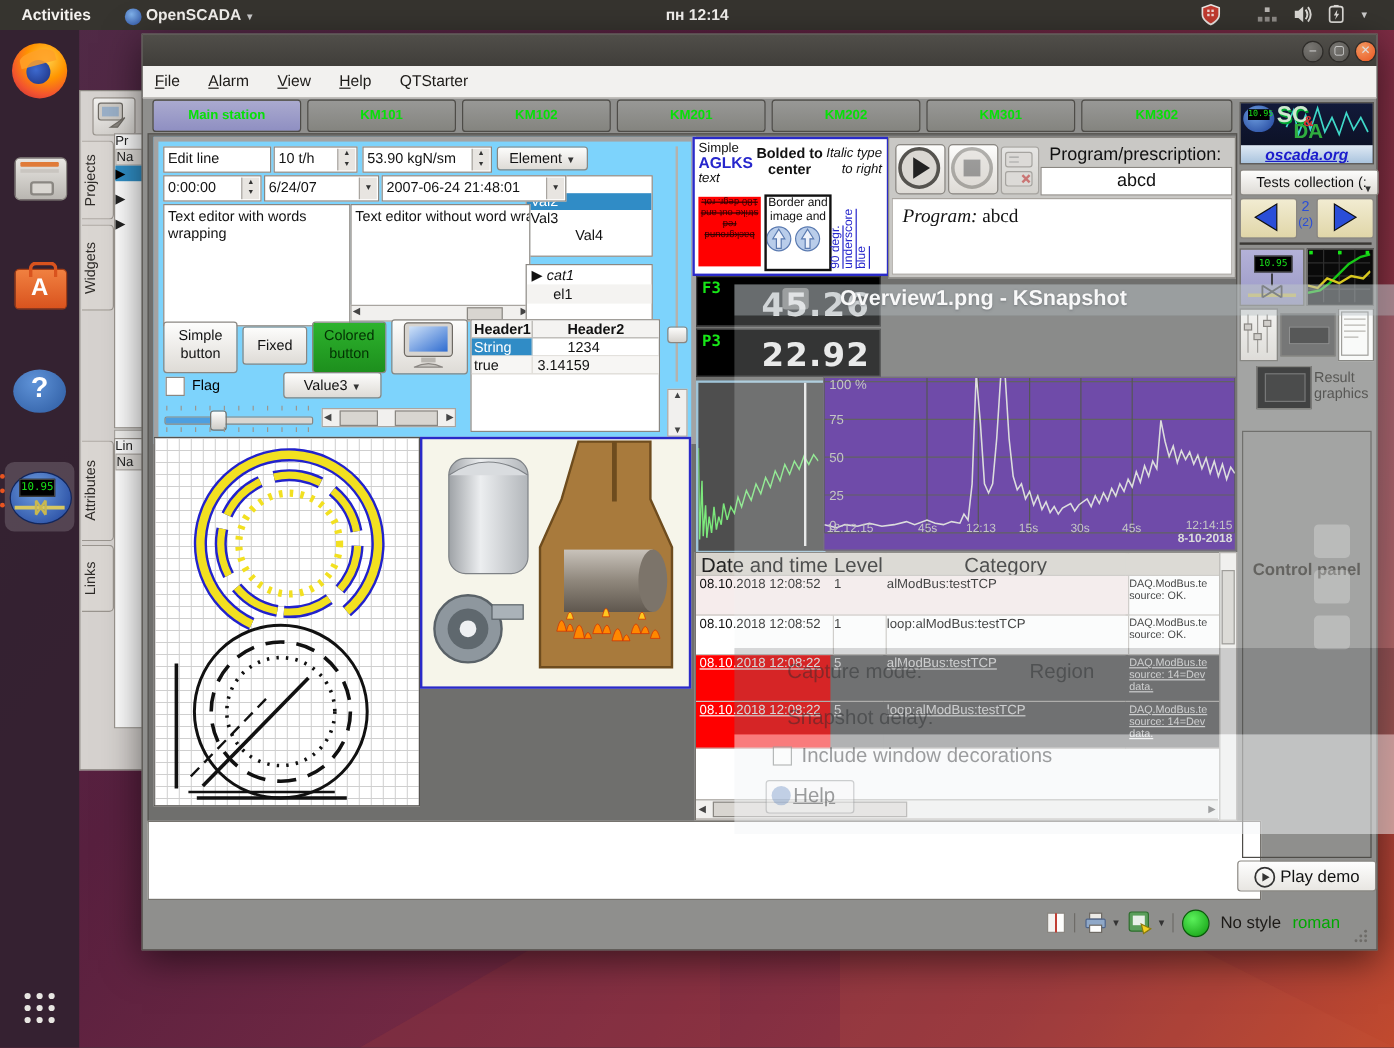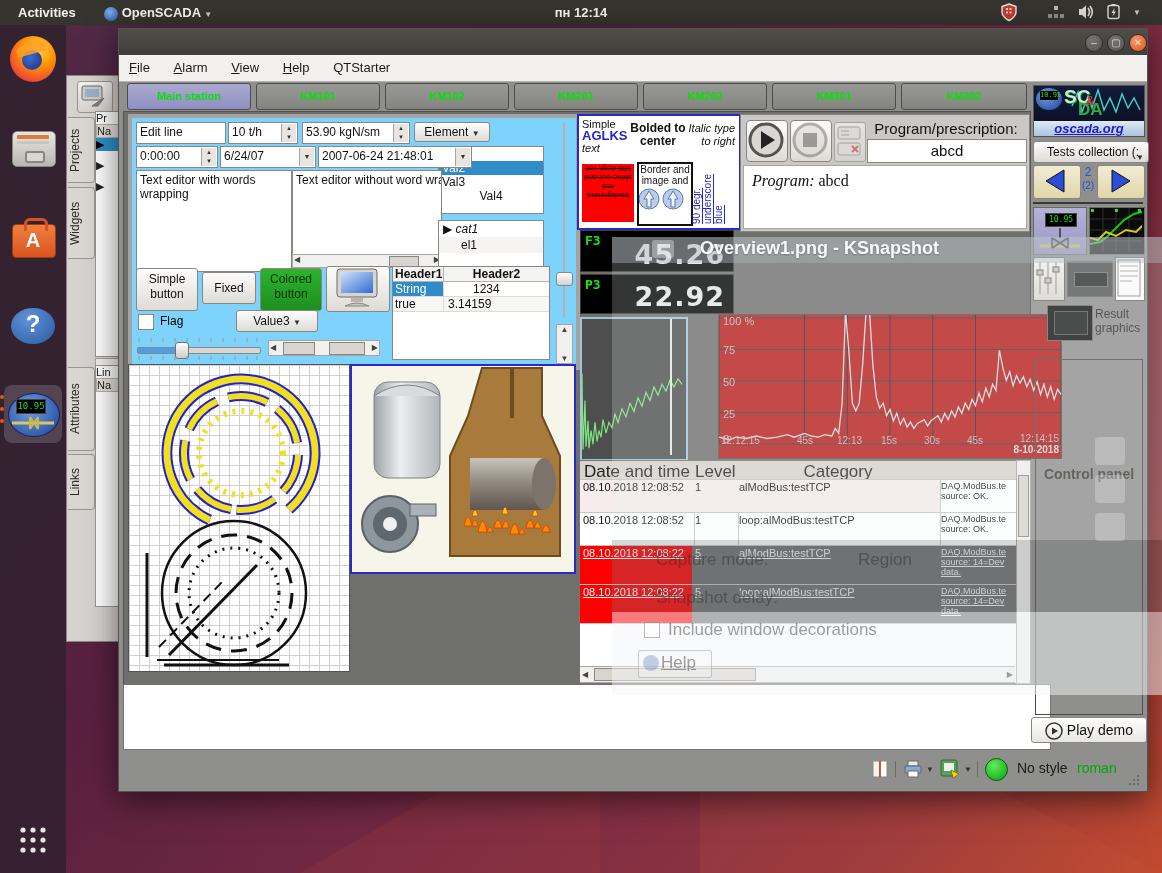--- a/index.html
+++ b/index.html
@@ -463,21 +463,21 @@
       </div>
     </div>
 
     <div class="abs" style="left:456px;top:205px;width:104px;height:140px;background:#4e4e4e;border:2px solid #9fc4d8;">
       <svg id="smalltrend-svg" width="100" height="136" viewBox="0 0 100 136" preserveAspectRatio="none">
           <polyline points="0.0,54.4 1.0,130.6 3.0,81.6 4.0,127.8 6.0,102.0 7.0,129.2 9.0,111.5 11.0,125.1 13.0,103.4 15.0,122.4 17.0,111.5 19.0,118.3 21.0,100.6 24.0,114.2 27.0,103.4 30.0,108.8 33.0,95.2 36.0,103.4 40.0,89.8 44.0,97.9 48.0,84.3 52.0,92.5 56.0,78.9 60.0,87.0 64.0,73.4 68.0,81.6 72.0,68.0 76.0,76.2 80.0,65.3 84.0,72.1 88.0,61.2 92.0,68.0 96.0,59.8 100.0,65.3" fill="none" stroke="#7ce87c" stroke-width="1.2"></polyline>
         </svg>
       <div class="abs" style="left:88px;top:0;width:2px;height:136px;background:#e8e8e8;"></div>
     </div>
 
-    <div class="abs" style="left:594px;top:202px;width:342px;height:143px;background:#b91c1c;border:1px solid #55534f;color:#b9b9b9;">
+    <div class="abs" style="left:562px;top:202px;width:342px;height:143px;background:#4c1d95;border:1px solid #55534f;color:#b9b9b9;">
       <svg id="bigtrend-svg" class="abs" style="left:0;top:0;" width="342" height="132" viewBox="0 0 342 132" preserveAspectRatio="none">
           <line x1="0" y1="129" x2="342" y2="129" stroke="#3a3a3a"></line>
           <line x1="0" y1="97.5" x2="342" y2="97.5" stroke="#3a3a3a"></line>
           <line x1="0" y1="66" x2="342" y2="66" stroke="#3a3a3a"></line>
           <line x1="0" y1="34.5" x2="342" y2="34.5" stroke="#3a3a3a"></line>
           <line x1="0" y1="3" x2="342" y2="3" stroke="#3a3a3a"></line>
           <line x1="0" y1="0" x2="0" y2="129" stroke="#2b2b2b"></line>
           <line x1="85.5" y1="0" x2="85.5" y2="129" stroke="#2b2b2b"></line>
           <line x1="128.25" y1="0" x2="128.25" y2="129" stroke="#2b2b2b"></line>
           <line x1="171" y1="0" x2="171" y2="129" stroke="#2b2b2b"></line>

